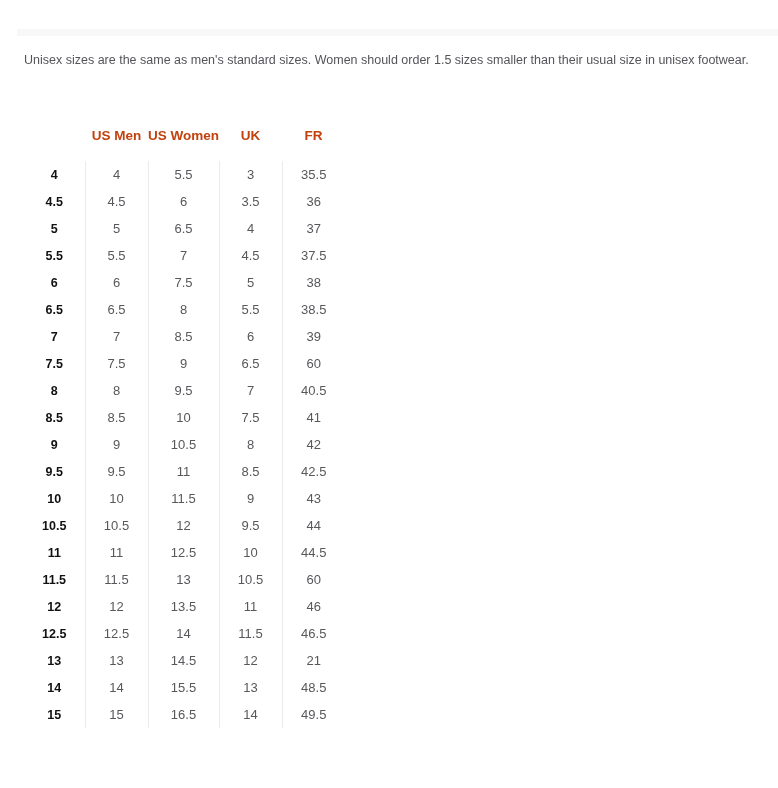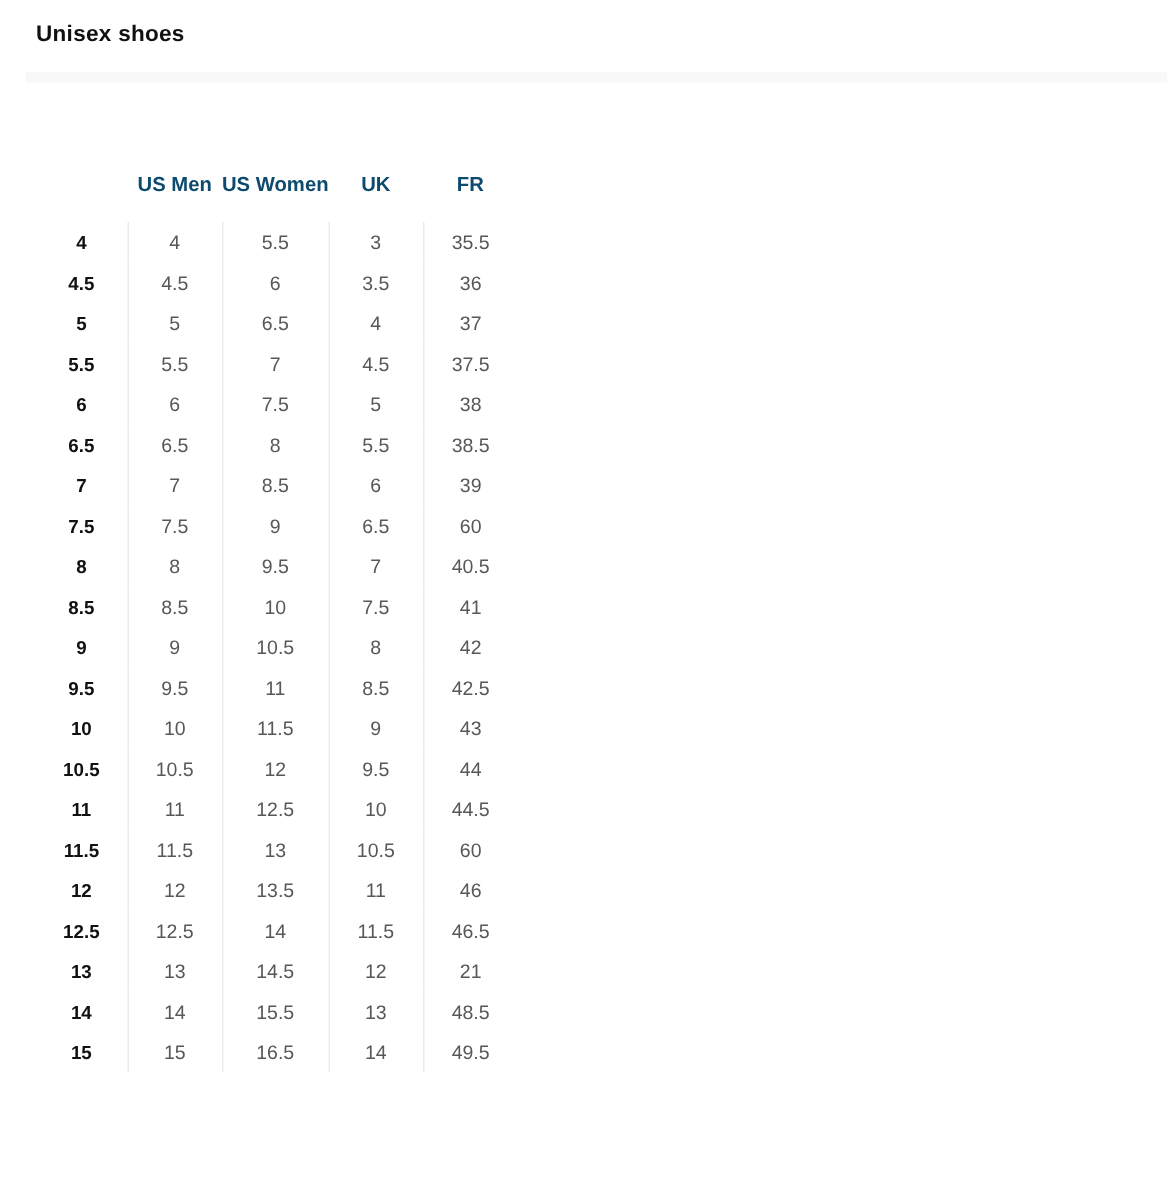--- a/index.html
+++ b/index.html
@@ -36,21 +36,21 @@
     letter-spacing: 0px;
   }
   table.size-table {
     margin: 57px 0 0 24px;
     border-collapse: collapse;
     table-layout: fixed;
   }
   .size-table thead th {
     font-size: 13.5px;
     font-weight: bold;
-    color: #0c4a6e;
+    color: #c2410c;
     text-align: center;
     vertical-align: middle;
     padding: 0 0 16px 0;
     height: 20px;
     white-space: nowrap;
     overflow: visible;
   }
   .size-table tbody th,
   .size-table tbody td {
     height: 27px;
@@ -69,24 +69,24 @@
     font-weight: normal;
     color: #58585c;
     border-left: 1px solid #ebebed;
   }
 </style>
 </head>
 <body>
 
 <div class="page">
 
-  <h2 class="title">Unisex shoes</h2>
 
   <div class="divider"></div>
 
+  <p class="description">Unisex sizes are the same as men's standard sizes. Women should order 1.5 sizes smaller than their usual size in unisex footwear.</p>
 
   <table class="size-table">
     <colgroup>
       <col style="width:61px">
       <col style="width:63px">
       <col style="width:64px">
       <col style="width:63px">
       <col style="width:63px">
     </colgroup>
     <thead>

